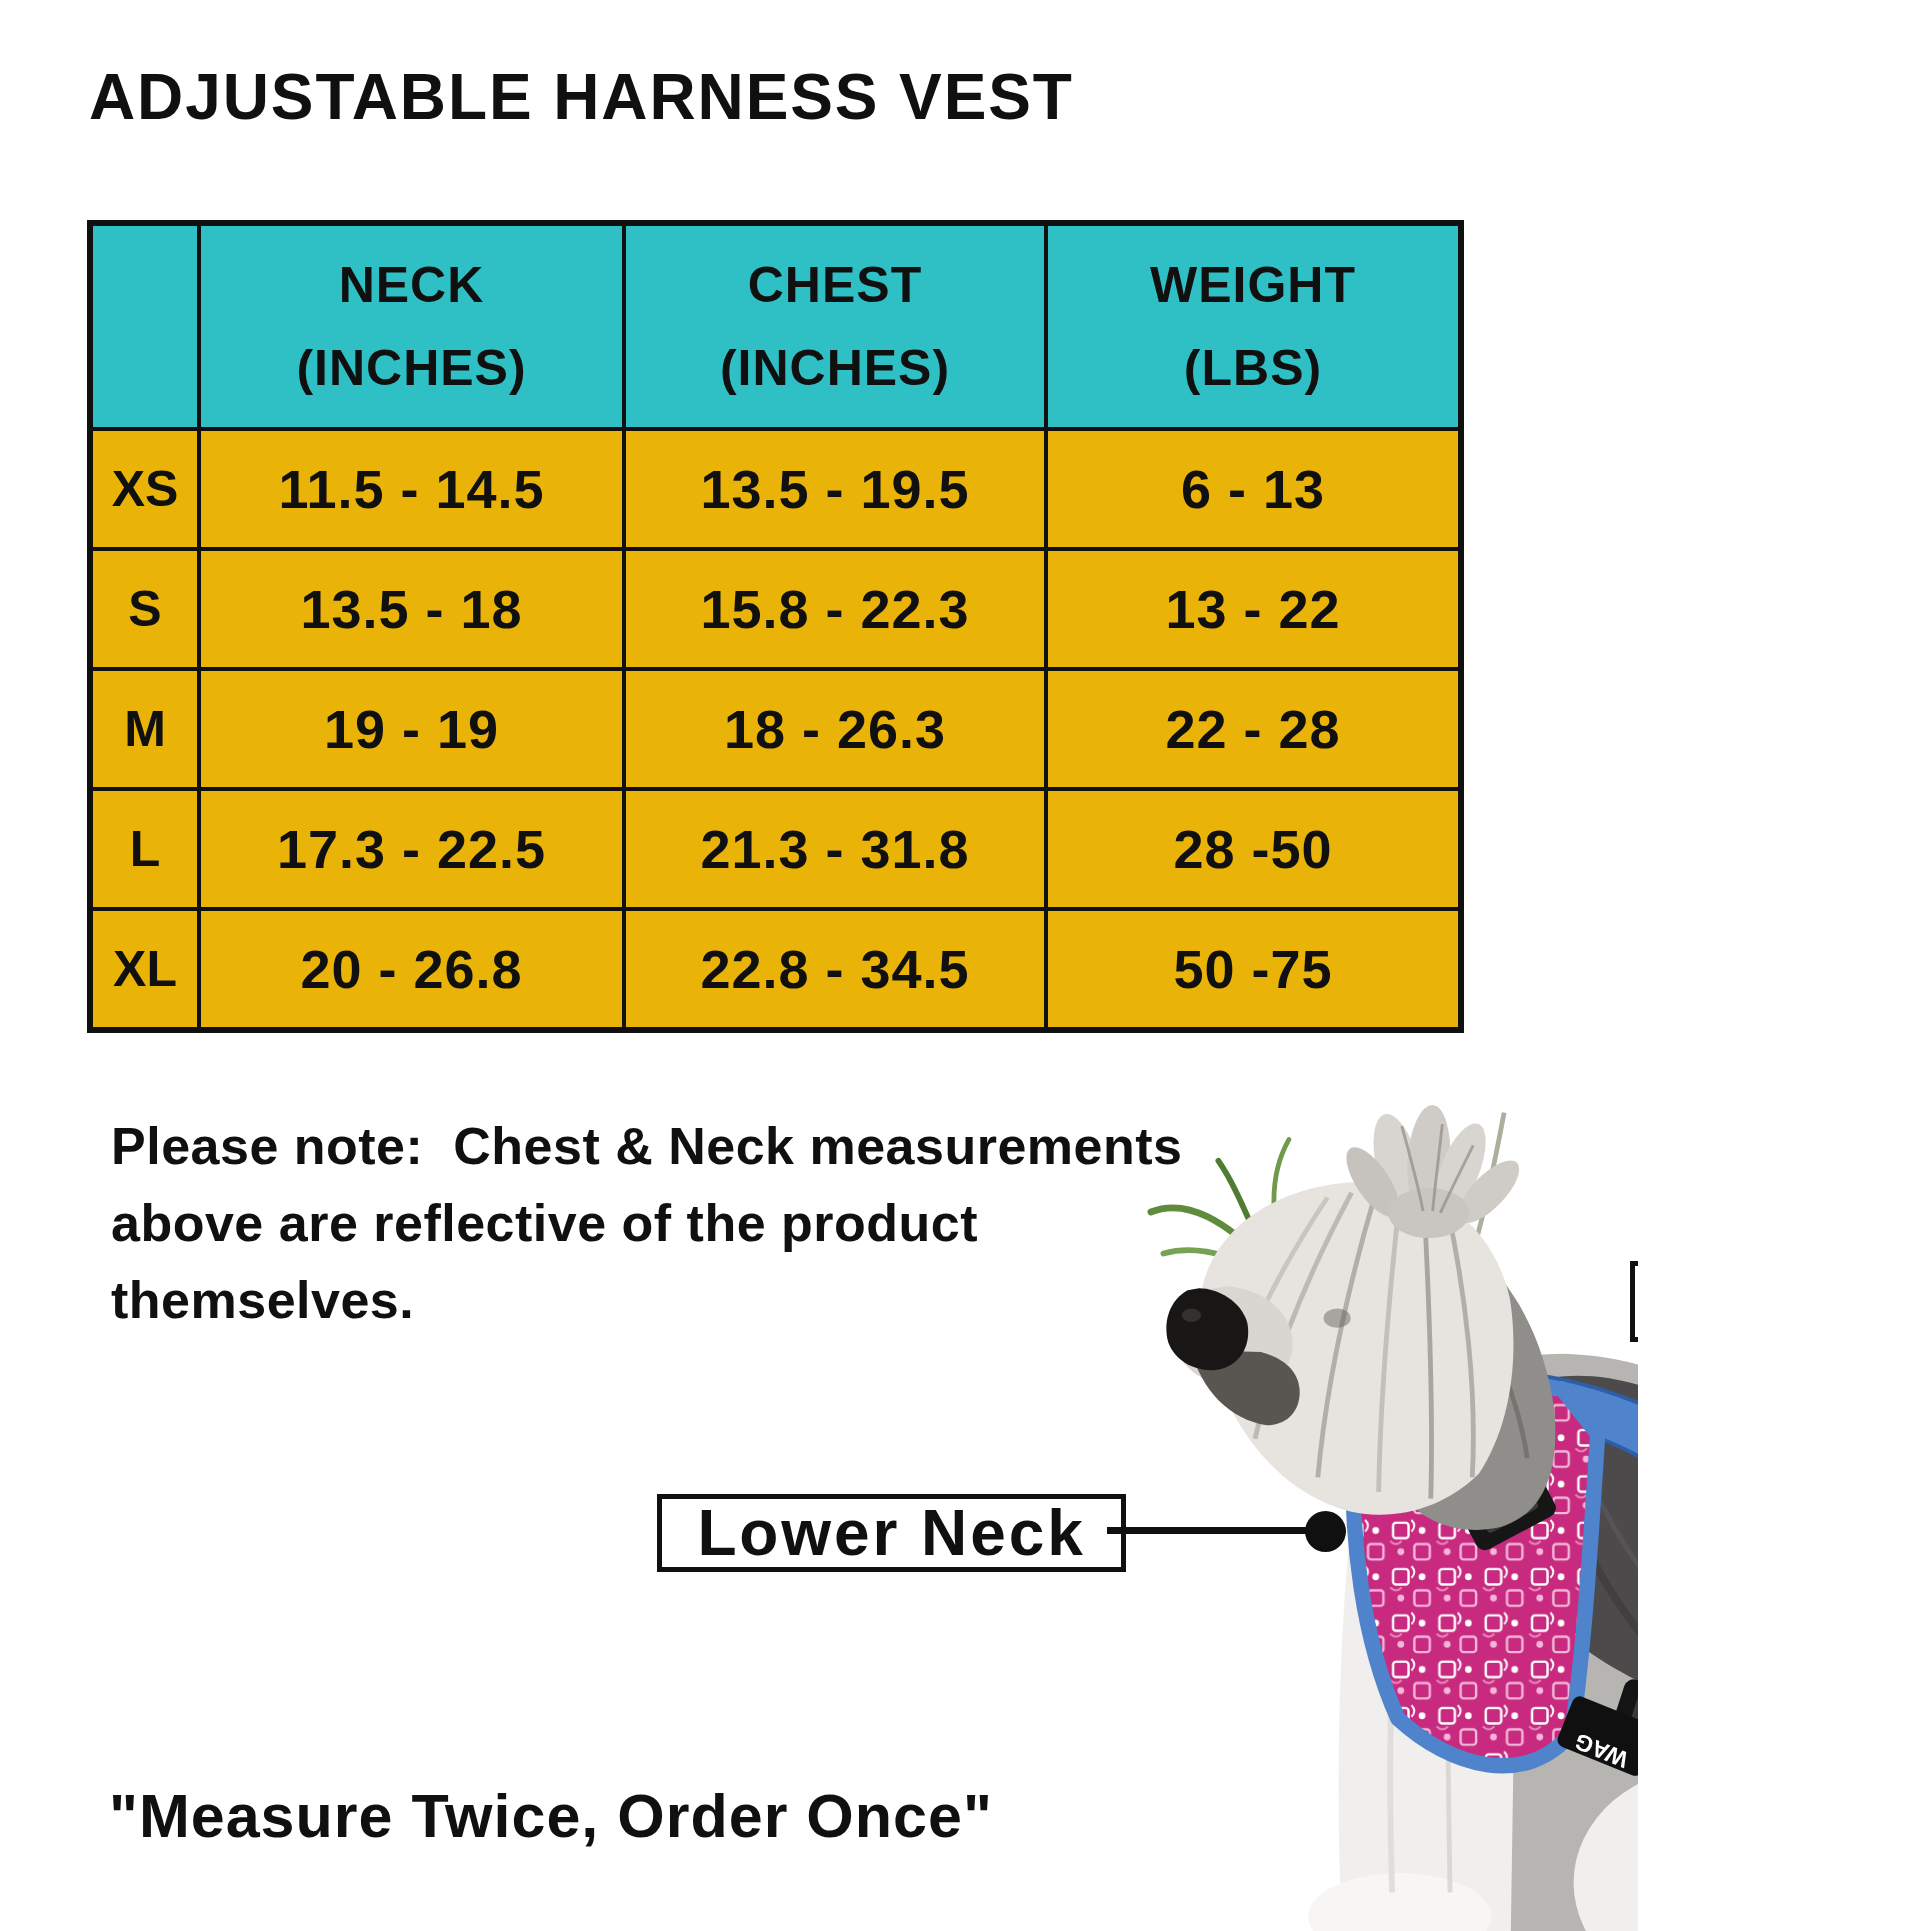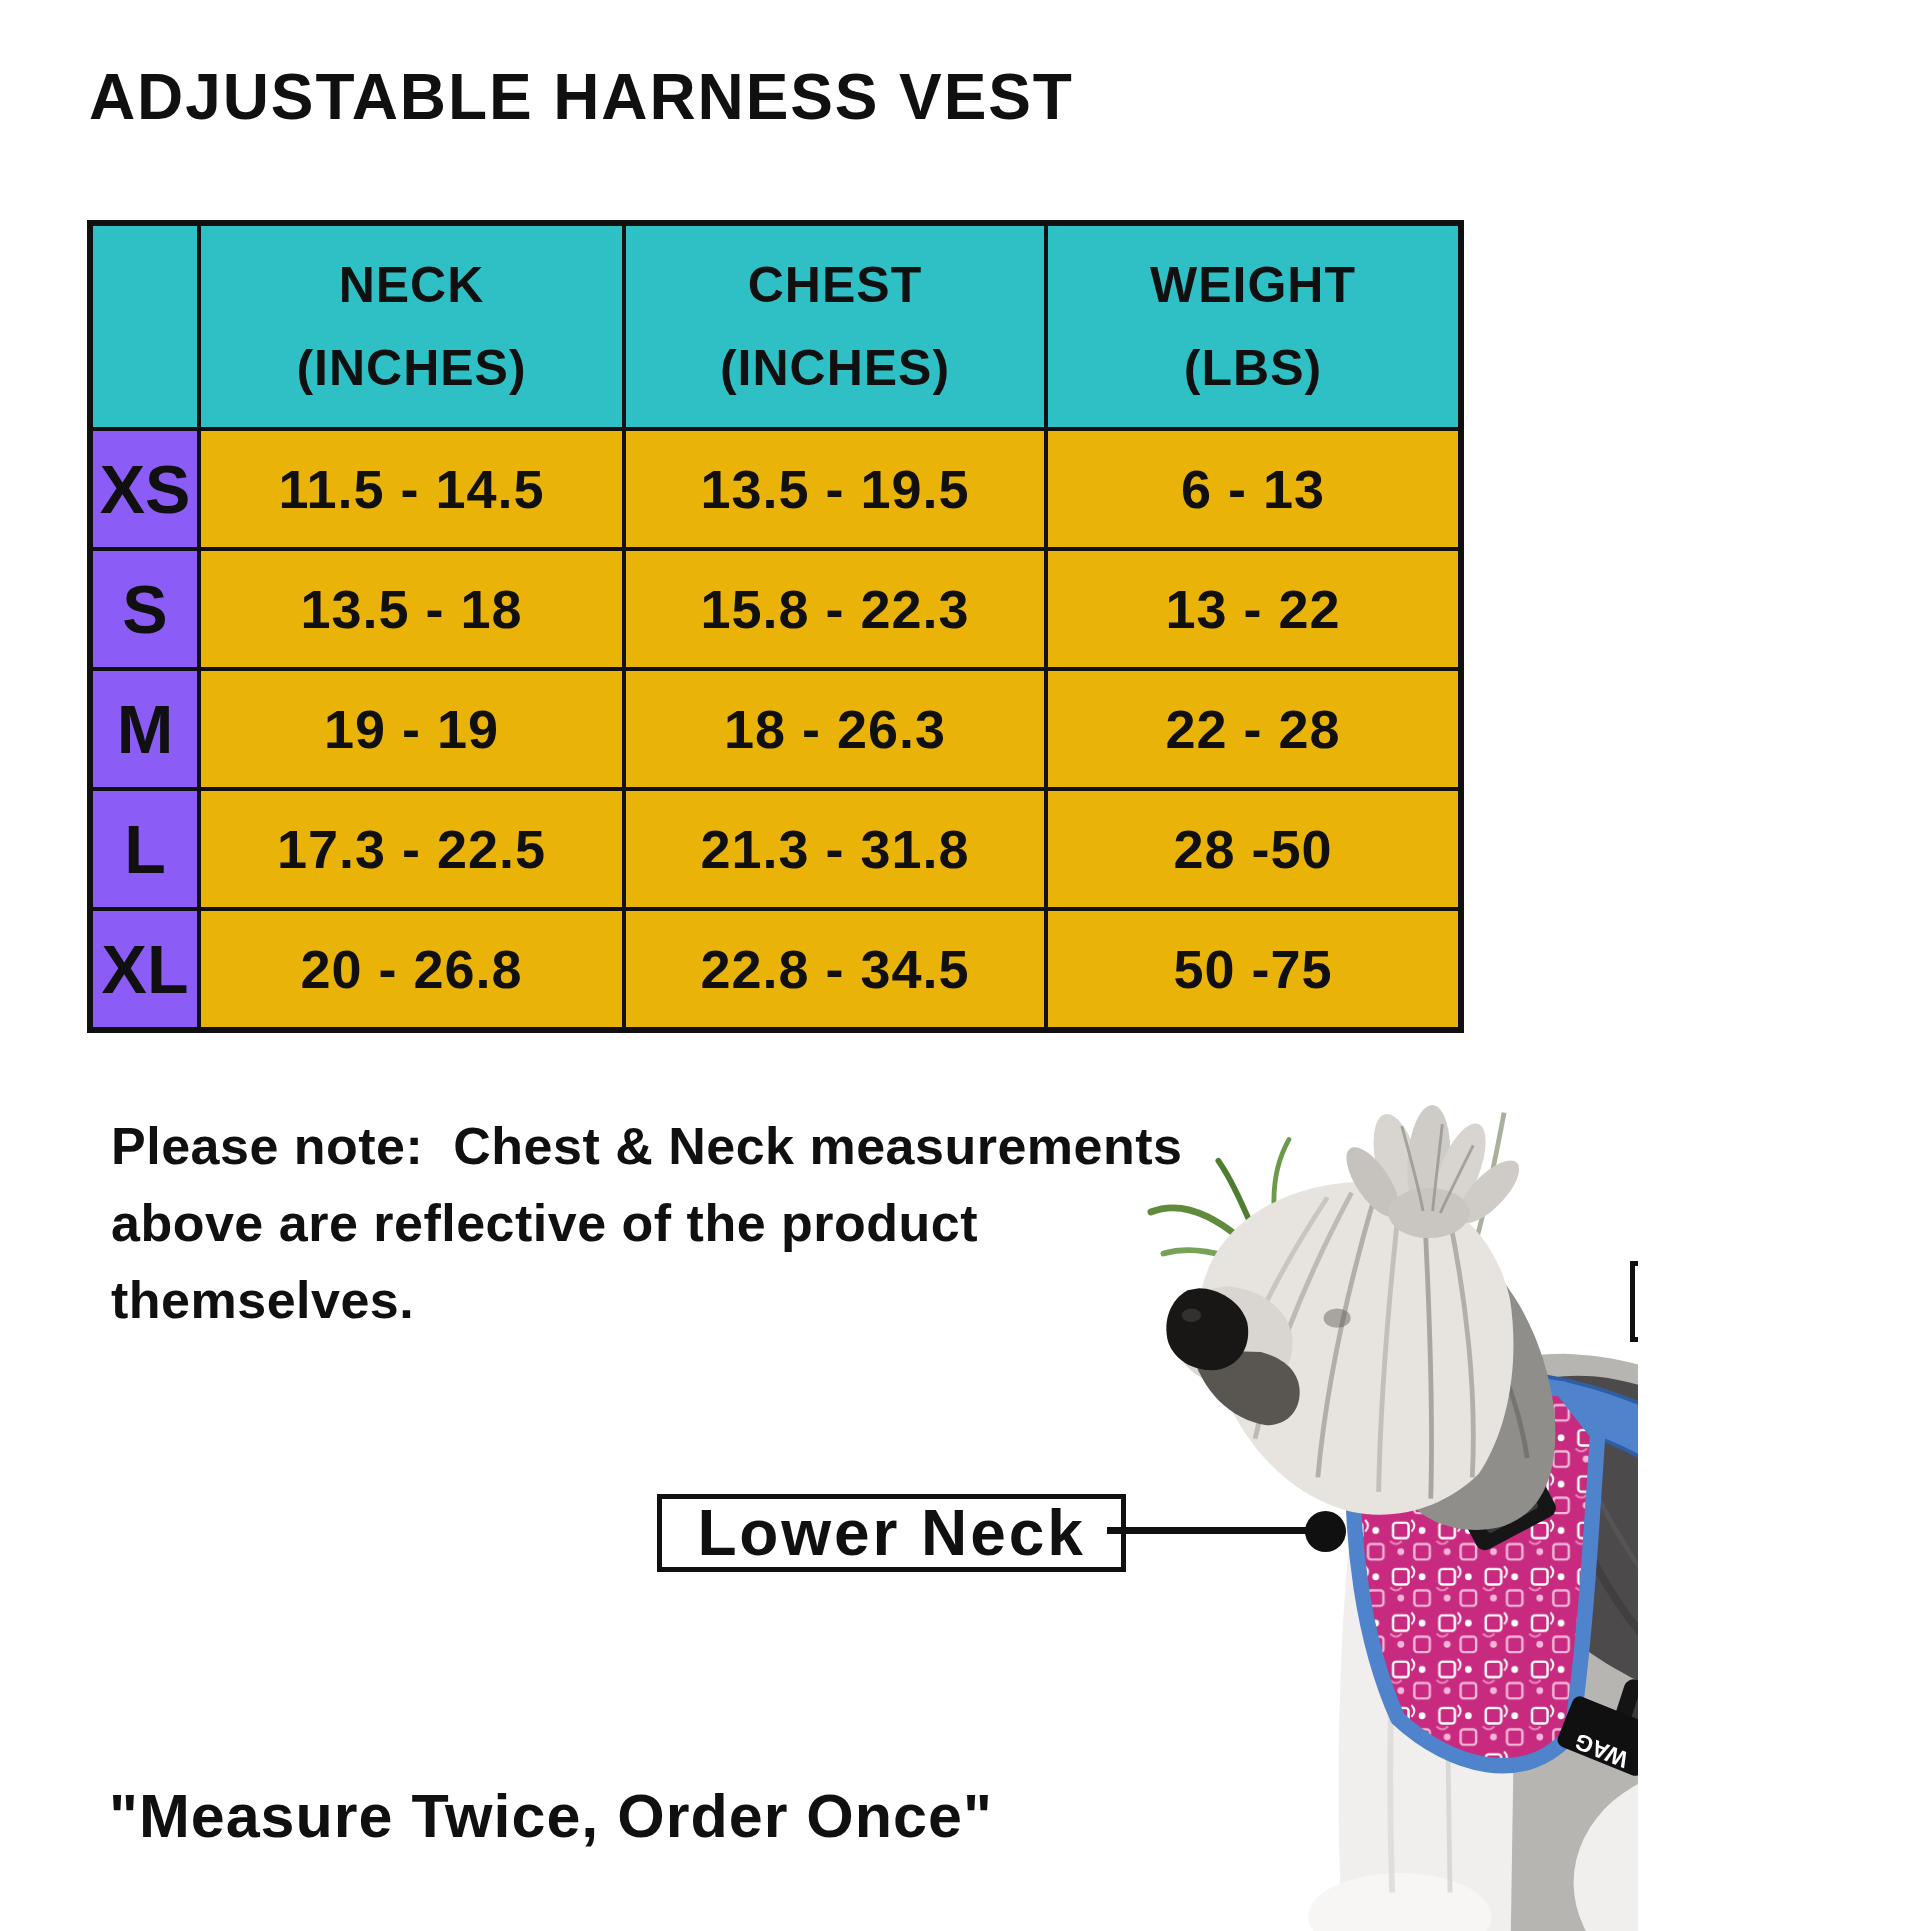--- a/index.html
+++ b/index.html
@@ -5,21 +5,21 @@
   html,body{margin:0;padding:0;background:#ffffff;}
   .page{position:relative;width:1638px;height:1931px;background:#ffffff;overflow:hidden;
         font-family:"Liberation Sans", sans-serif;color:#101010;}
   .title{position:absolute;left:89px;top:60px;font-size:64px;font-weight:bold;letter-spacing:1.9px;white-space:pre;}
   
   table.size-table{position:absolute;left:87px;top:220px;width:1371px;border-collapse:collapse;
         table-layout:fixed;border:6.8px solid #101010;}
   table.size-table th, table.size-table td{border:4.8px solid #101010;text-align:center;
         vertical-align:middle;font-weight:bold;padding:0;}
   table.size-table thead th{background:#2fc0c6;height:201px;font-size:50px;line-height:1.65;letter-spacing:1px;text-align:center;}
-  td.size-cell{background:#8b5cf6;font-size:68px;}
+  td.size-cell{background:#eab308;font-size:50px;}
   td.val-cell{background:#eab308;font-size:54px;letter-spacing:1px;height:116px;}
   
   .note{position:absolute;left:111px;top:1108px;width:1139px;font-size:52px;font-weight:bold;
         line-height:77px;letter-spacing:0.5px;}
   .note-line{white-space:pre-wrap;}
   .sizeup{text-decoration:underline;text-decoration-thickness:4.8px;text-underline-offset:8.7px;}
   
   .callout-box{position:absolute;border:5.8px solid #101010;background:#ffffff;display:flex;
         align-items:center;justify-content:center;font-weight:bold;font-size:64px;letter-spacing:1.9px;}
   .chest-box{left:1630px;top:1261px;width:237px;height:71px;}

